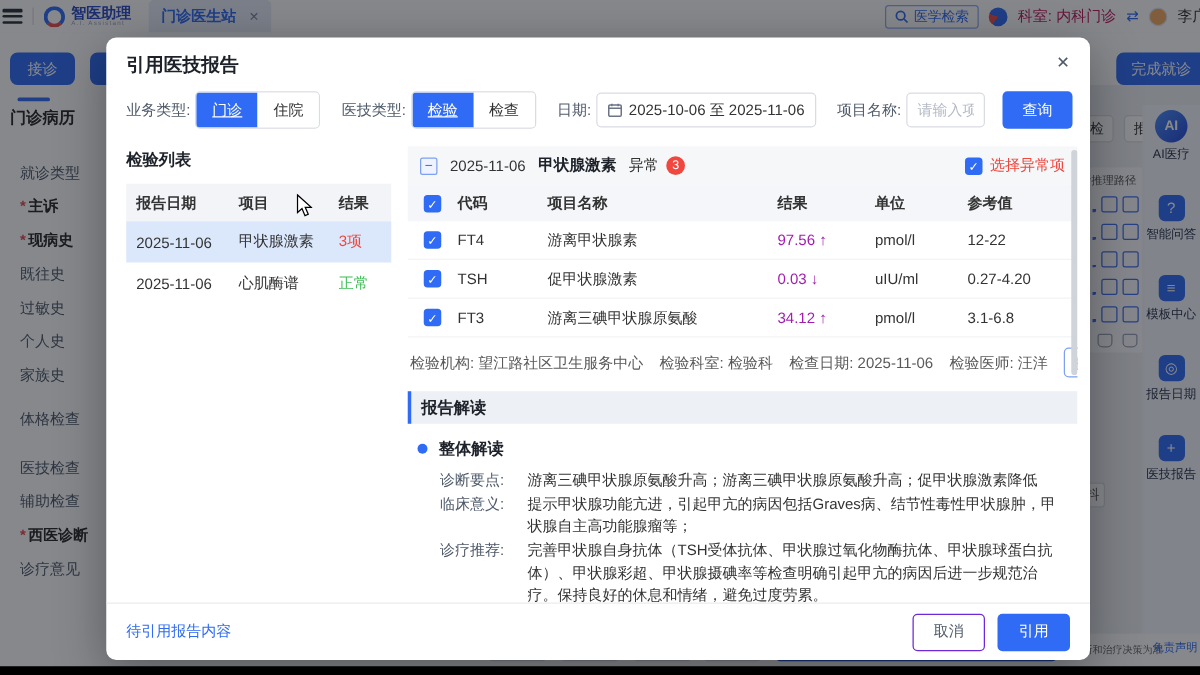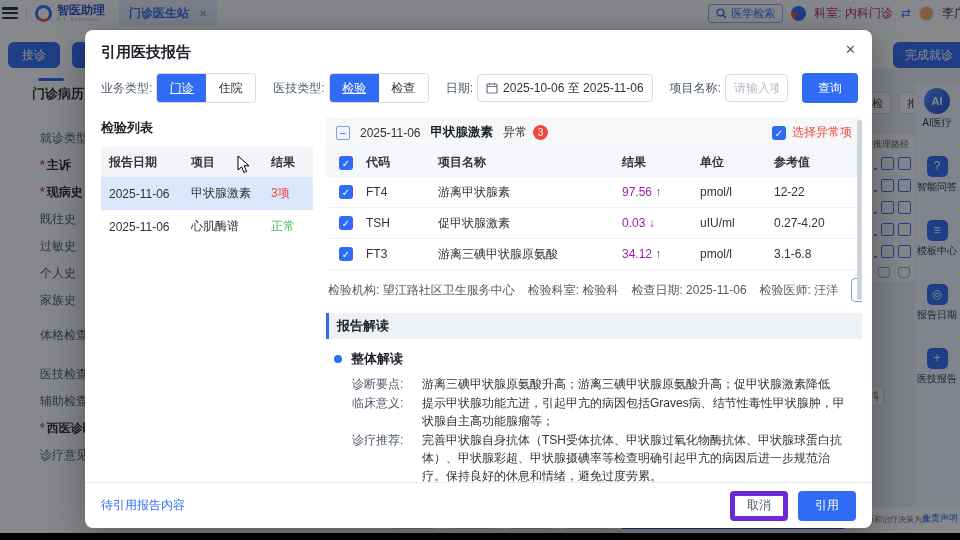--- a/index.html
+++ b/index.html
@@ -26,21 +26,21 @@
   .swap { color:#2f6bf5; font-size:12px; }
   .avatar { width:15px; height:15px; border-radius:50%; background:#f3a860; border:1px solid #e0e4ec; }
   .user { font-size:12px; color:#333; margin-right:-6px; white-space:nowrap; }
 
   .toolbar { position:absolute; top:26px; left:0; right:0; height:42px; background:#fff; }
   .tbtn { position:absolute; border:none; background:#2f6bf5; color:#fff; font-size:12px; border-radius:6px; height:26px; font-family:inherit; }
   .tbtn.receive { left:8px; top:16px; width:52px; }
   .tbtn.patient { left:72px; top:16px; width:62px; }
   .tbtn.finish { left:893px; top:16px; width:72px; }
 
-  .sidebar { position:absolute; top:68px; left:0; width:85px; bottom:7px; background:#fff;padding-left:24px; }
+  .sidebar { position:absolute; top:68px; left:0; width:85px; bottom:7px; background:#fff; }
   .sb-ind { width:26px; height:3px; background:#2f6bf5; border-radius:2px; margin:10px 0 4px 14px; }
   .sb-title { font-size:13px; font-weight:bold; color:#262626; padding-left:8px; }
   .sb-list { margin-top:22px; }
   .sb-item { height:27px; line-height:27px; padding-left:16px; color:#4e5969; font-size:12px; white-space:nowrap; }
   .sb-item.req { font-weight:bold; color:#262626; }
   .sb-item.req::before { content:"*"; color:#e5484d; margin-right:2px; }
   .sb-item.gap8 { margin-top:8px; }
   .sb-item.gap12 { margin-top:12px; }
 
   .bg-right { position:absolute; top:68px; left:862px; right:0; bottom:7px; background:#eef0f3; }
@@ -133,21 +133,21 @@
   .bullet { display:flex; align-items:center; gap:9px; margin:11px 0 7px 8px; }
   .dot { width:8px; height:8px; border-radius:50%; background:#2f6bf5; }
   .b-title { font-size:13px; font-weight:bold; color:#1d2129; }
   .kv { display:flex; padding-left:26px; line-height:1.5; margin-bottom:1px; }
   .k { width:70px; flex-shrink:0; color:#4e5969; }
   .v { flex:1; color:#333; padding-right:10px; }
 
   .m-footer { height:46px; border-top:1px solid #e9ebf0; display:flex; align-items:center; padding:0 16px; flex-shrink:0; }
   .pending-link { color:#2f6bf5; }
   .f-btns { margin-left:auto; display:flex; gap:10px; }
-  .btn-cancel { width:58px; height:30px; border:5px solid #6d28d9; background:#fff; color:#4e5969; border-radius:4px; font-size:12px; font-family:inherit; }
+  .btn-cancel { width:58px; height:30px; border:1px solid #6d28d9; background:#fff; color:#4e5969; border-radius:4px; font-size:12px; font-family:inherit; }
   .btn-confirm { width:58px; height:30px; border:none; background:#2f6bf5; color:#fff; border-radius:4px; font-size:12px; font-family:inherit; }
 
   .cursor { position:absolute; left:237px; top:155px; z-index:40; }
 </style>
 </head>
 <body>
 
 <div class="app">
   <div class="topbar">
     <div class="hamburger">

